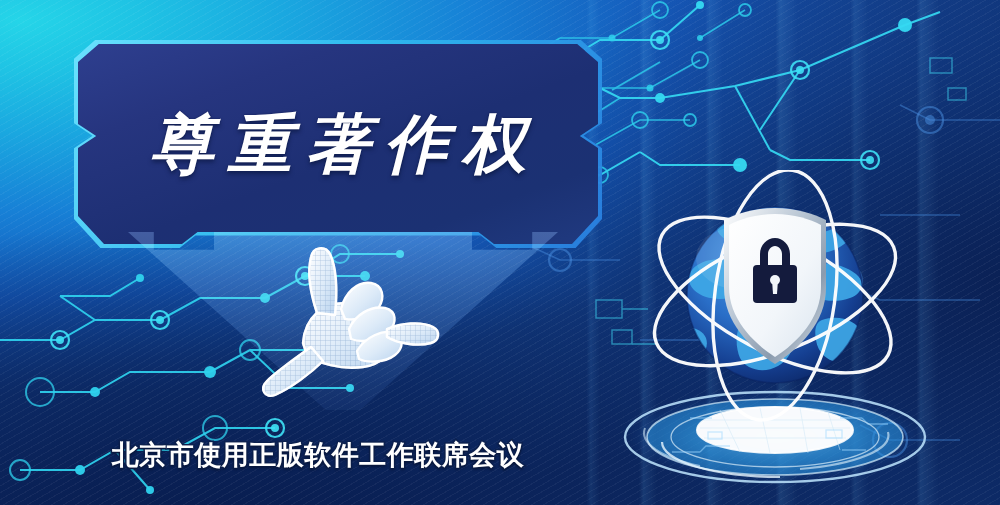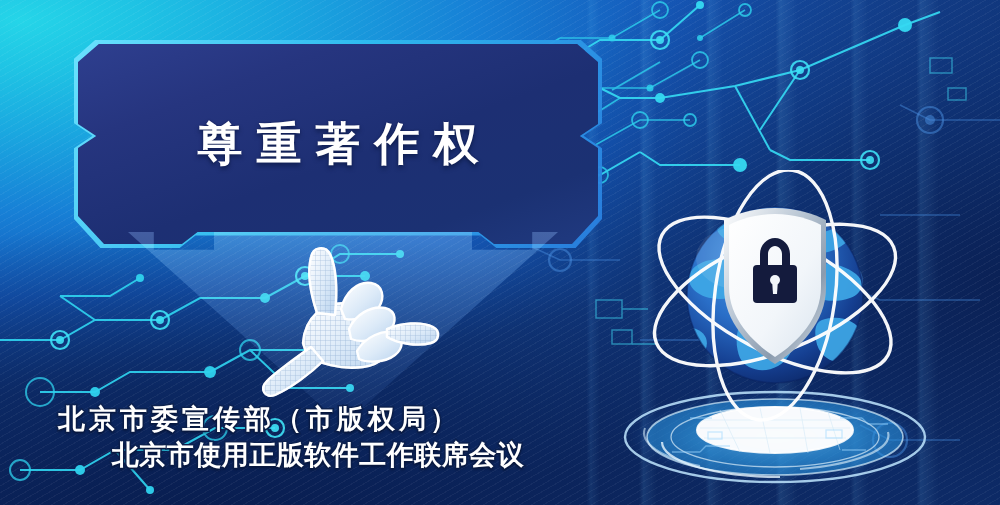--- a/index.html
+++ b/index.html
@@ -63,21 +63,21 @@
     );
     background:linear-gradient(120deg,#6fe4ff 0%,#30bdf0 45%,#2b7fe0 100%);
     filter:blur(.4px);opacity:.95;
   }
   .title-lines{
     position:absolute;left:78px;top:44px;width:520px;height:200px;
     display:flex;flex-direction:column;justify-content:center;align-items:center;
     color:#fff;font-weight:700;
     text-shadow:0 3px 4px rgba(5,18,54,.55), 0 0 2px rgba(5,18,54,.5);
   }
-  .tl1{font-size:45px;line-height:78px;letter-spacing:14px;text-indent:14px;}
+  .tl1{font-size:64px;line-height:78px;letter-spacing:14px;text-indent:14px;font-style:italic;}
   .tl2{font-size:66px;line-height:74px;letter-spacing:1px;text-indent:1px;}
   
   .vpanel{
     position:absolute;left:128px;top:232px;width:430px;height:178px;
     background:linear-gradient(180deg, rgba(120,160,235,.42) 0%, rgba(96,138,222,.30) 45%, rgba(70,112,200,.10) 100%);
     clip-path:polygon(0% 0%, 6% 0%, 6% 10%, 20% 10%, 20% 0%, 80% 0%, 80% 10%, 94% 10%, 94% 0%, 100% 0%, 54% 100%, 46% 100%);
     mix-blend-mode:screen;opacity:.85;
   }
   
   .caption{
@@ -359,17 +359,16 @@
           <path d="M160 96 L160 84 C160 75 167 68 175 68 C183 68 190 75 190 84 L190 96 L182 96 L182 84 C182 80 179 76 175 76 C171 76 168 80 168 84 L168 96 Z"></path>
           <rect x="153" y="95" width="44" height="38" rx="4"></rect>
           <circle cx="175" cy="110" r="5" fill="#f2f6fa"></circle>
           <path d="M172 110 L178 110 L177 124 L173 124 Z" fill="#f2f6fa"></path>
         </g>
       </g>
     </svg>
   </div>
 
   <div class="caption">
-    <div class="l1">北京市委宣传部（市版权局）</div>
     <div class="l2">北京市使用正版软件工作联席会议</div>
   </div>
 
 </div>
 
 </body></html>

